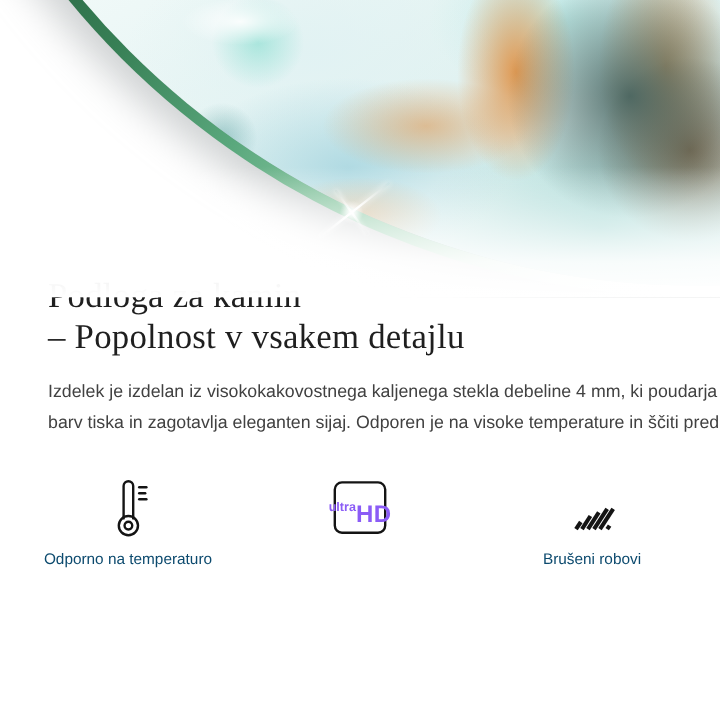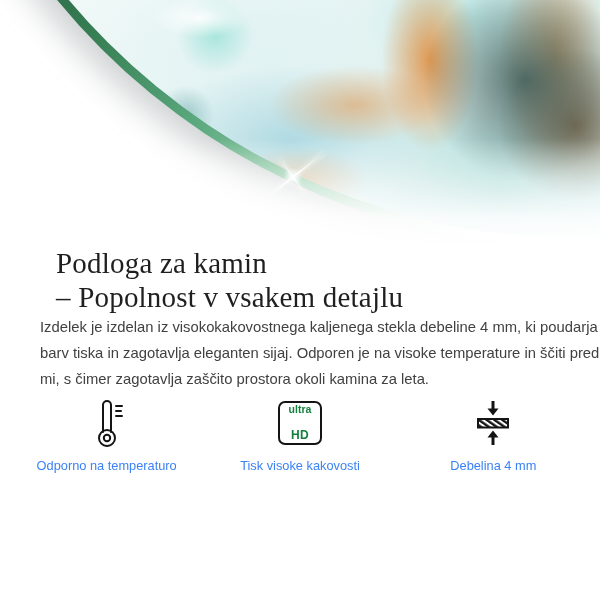--- a/index.html
+++ b/index.html
@@ -43,38 +43,38 @@
        background:radial-gradient(circle, rgba(255,255,255,1) 0%, rgba(255,255,255,0) 70%);}
   .sparkle .ray1{position:absolute;width:80px;height:2px;left:-40px;top:-1px;border-radius:2px;
        background:linear-gradient(90deg, transparent, rgba(255,255,255,0.95) 40%, #fff 50%,
                   rgba(255,255,255,0.95) 60%, transparent);
        transform:rotate(-38deg);box-shadow:0 0 5px rgba(255,255,255,0.9);}
   .sparkle .ray2{position:absolute;width:46px;height:2px;left:-23px;top:-1px;border-radius:2px;
        background:linear-gradient(90deg, transparent, #fff 50%, transparent);
        transform:rotate(54deg);box-shadow:0 0 4px rgba(255,255,255,0.85);}
 
   
-  .headline{position:absolute;left:40px;top:230px;margin:16px;
+  .headline{position:absolute;left:40px;top:230px;margin:0;
        font-family:"Liberation Serif","DejaVu Serif",serif;font-weight:400;
        font-size:29px;line-height:34px;color:#1f1f1f;letter-spacing:0.2px;}
   .body-text{position:absolute;left:40px;top:314px;width:545px;
        font-size:14.8px;line-height:26px;color:#414141;}
   .body-text div{white-space:nowrap;}
 
   
   .features{position:absolute;left:10px;top:397px;width:580px;display:grid;
        grid-template-columns:1fr 1fr 1fr;row-gap:16px;}
   .feature{display:flex;flex-direction:column;align-items:center;}
   .icon-slot{height:52px;display:flex;align-items:center;justify-content:center;}
-  .feature-label{margin-top:9px;font-size:12.8px;color:#3b82f6;white-space:nowrap;}
+  .feature-label{margin-top:9px;font-size:12.8px;color:#0c4a6e;white-space:nowrap;}
   .uhd-box{width:40px;height:40px;border:2.5px solid #141414;border-radius:7px;
-       display:flex;flex-direction:column;align-items:center;justify-content:center;
-       color:#15803d;}
+       display:flex;flex-direction:row;align-items:center;justify-content:center;
+       color:#8b5cf6;}
   .uhd-top{font-size:10.5px;font-weight:600;line-height:11px;}
-  .uhd-bottom{font-size:12px;font-weight:700;line-height:16px;letter-spacing:0.3px;margin-top:12px;}
+  .uhd-bottom{font-size:20px;font-weight:700;line-height:16px;letter-spacing:0.3px;margin-top:12px;}
   svg{display:block;}
 </style>
 </head>
 <body>
 
 <div class="page">
 
   <div class="hero">
     <div class="glass-shadow"></div>
     <div class="glass-rim"></div>
@@ -90,21 +90,20 @@
   </div>
 
   <h1 class="headline">
     <div>Podloga za kamin</div>
     <div>– Popolnost v vsakem detajlu</div>
   </h1>
 
   <div class="body-text">
     <div>Izdelek je izdelan iz visokokakovostnega kaljenega stekla debeline 4 mm, ki poudarja globino</div>
     <div>barv tiska in zagotavlja eleganten sijaj. Odporen je na visoke temperature in ščiti pred poškodba-</div>
-    <div>mi, s čimer zagotavlja zaščito prostora okoli kamina za leta.</div>
   </div>
 
   <div class="features">
 
     <div class="feature">
       <div class="icon-slot">
         <svg width="48" height="52" viewBox="0 0 48 52" fill="none" stroke="#141414" stroke-width="2" stroke-linecap="round" stroke-linejoin="round">
           <path d="M20 35 V8 a4 4 0 0 1 8 0 V35"></path>
           <circle cx="24" cy="41" r="8"></circle>
           <circle cx="24" cy="41" r="3.2"></circle>
@@ -116,40 +115,33 @@
       <div class="feature-label">Odporno na temperaturo</div>
     </div>
 
     <div class="feature">
       <div class="icon-slot">
         <div class="uhd-box">
           <div class="uhd-top">ultra</div>
           <div class="uhd-bottom">HD</div>
         </div>
       </div>
-      <div class="feature-label">Tisk visoke kakovosti</div>
     </div>
-
 
 
 
     <div class="feature">
       <div class="icon-slot">
-        <svg width="48" height="50" viewBox="0 0 48 50">
-          <defs>
-            <pattern id="hatch" width="4.5" height="4.5" patternUnits="userSpaceOnUse" patternTransform="rotate(-55)">
-              <rect width="2.4" height="4.5" fill="#141414"></rect>
-            </pattern>
-          </defs>
-          <g stroke="#141414" stroke-width="3" fill="#141414">
-            <line x1="24" y1="3" x2="24" y2="11"></line>
-            <polygon points="18.5,10.5 29.5,10.5 24,17.5" stroke-width="0"></polygon>
-            <line x1="24" y1="47" x2="24" y2="39"></line>
-            <polygon points="18.5,39.5 29.5,39.5 24,32.5" stroke-width="0"></polygon>
-          </g>
-          <rect x="9" y="21" width="30" height="8.5" fill="url(#hatch)" stroke="#141414" stroke-width="2"></rect>
+        <svg width="48" height="48" viewBox="0 0 48 48" fill="none" stroke="#141414" stroke-width="3.4" stroke-linecap="butt">
+          <line x1="11" y1="42" x2="15" y2="36"></line>
+          <line x1="16" y1="42" x2="23" y2="31"></line>
+          <line x1="21" y1="42" x2="30" y2="28"></line>
+          <line x1="26" y1="42" x2="37" y2="25"></line>
+          <line x1="31" y1="42" x2="42" y2="25"></line>
+          <line x1="37" y1="42" x2="39" y2="39"></line>
         </svg>
       </div>
-      <div class="feature-label">Debelina 4 mm</div>
+      <div class="feature-label">Brušeni robovi</div>
     </div>
+
 
   </div>
 </div>
 
 </body></html>

